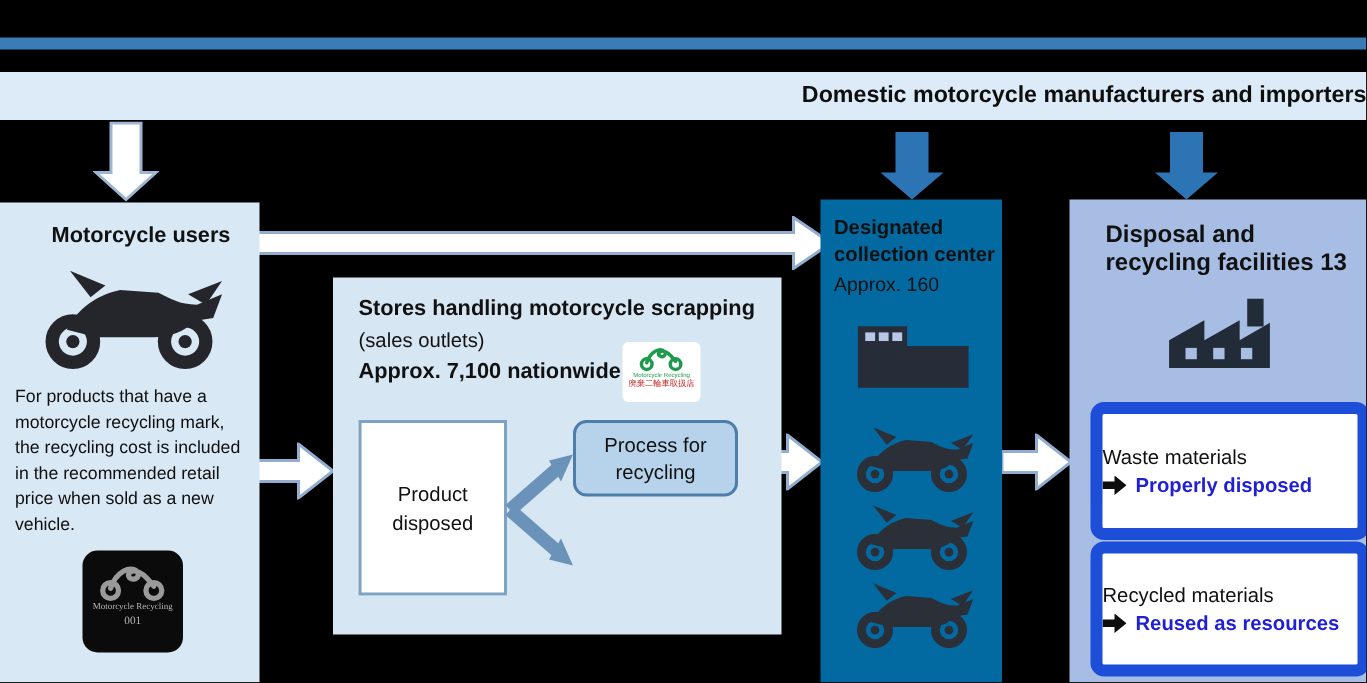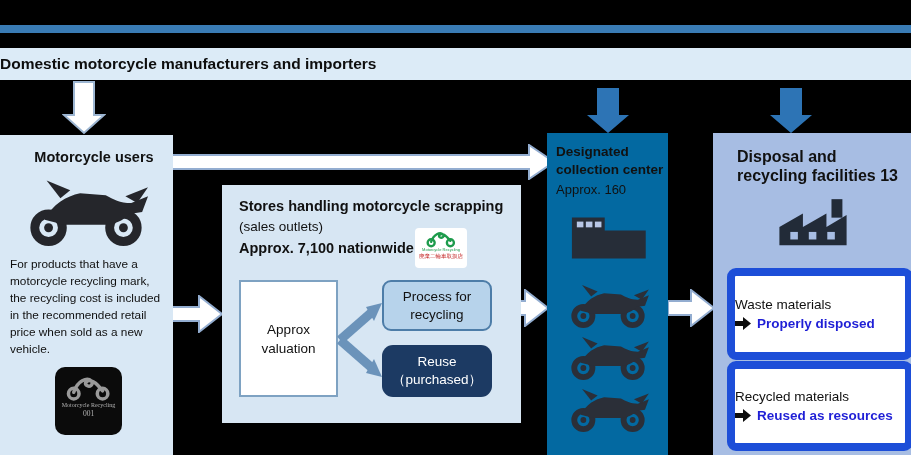--- a/index.html
+++ b/index.html
@@ -1,21 +1,21 @@
 <!DOCTYPE html>
 <html><head>
 <meta charset="utf-8">
 <style>
   html,body{margin:0;padding:0;background:#000;}
   .canvas{position:relative;width:911px;height:455px;background:#000;
           font-family:"Liberation Sans",sans-serif;overflow:hidden;color:#111;}
 
   .top-stripe{position:absolute;left:0;top:25px;width:911px;height:8px;background:#3a7cb5;}
   .top-band{position:absolute;left:0;top:48px;width:911px;height:32px;background:#dcebf7;
-            display:flex;align-items:center;justify-content:flex-start;}
+            display:flex;align-items:center;justify-content:flex-end;}
   .top-band .t{font-weight:bold;font-size:15.5px;color:#0e0e0e;}
 
   .panel{position:absolute;}
   .users{left:0;top:135px;width:173px;height:320px;background:#d9e8f5;}
   .stores{left:222px;top:185px;width:299px;height:238px;background:#d7e6f3;}
   .collection{left:547px;top:133px;width:121px;height:322px;background:#0369a1;}
   .disposal{left:713px;top:133px;width:198px;height:322px;background:#a7bde3;}
 
   .abs{position:absolute;}
 
@@ -154,34 +154,30 @@
     <div class="abs stores-sub">(sales outlets)</div>
     <div class="abs stores-count">Approx. 7,100 nationwide</div>
     <div class="abs stores-logo">
       <svg class="glyph" style="margin-left:11px;color:#1d9b4c;" width="30" height="18">
         <use href="#recycle-mark"></use>
       </svg>
       <div class="en">Motorcycle Recycling</div>
       <div class="jp">廃棄二輪車取扱店</div>
     </div>
     <div class="abs valuation-box">
-      <span>Approx valuation</span>
+      <span>Product disposed</span>
     </div>
     <svg class="abs" style="left:112px;top:110px;" width="56" height="90">
       <line x1="6" y1="45" x2="38" y2="17" stroke="#6b93ba" stroke-width="9"></line>
       <polygon points="48,8 32,12 40,26" fill="#6b93ba"></polygon>
       <line x1="6" y1="45" x2="38" y2="73" stroke="#6b93ba" stroke-width="9"></line>
       <polygon points="48,82 40,64 32,78" fill="#6b93ba"></polygon>
     </svg>
     <div class="abs process-box">
       <span>Process for recycling</span>
-    </div>
-    <div class="abs reuse-box">
-      <span>Reuse</span>
-      <span>（purchased）</span>
     </div>
   </div>
 
   <div class="panel collection">
     <div class="abs coll-title">Designated collection center</div>
     <div class="abs coll-count">Approx. 160</div>
     <svg class="abs coll-building" style="color:#262d38;" width="82" height="50">
       <use href="#building"></use>
     </svg>
     <svg class="abs coll-bike" style="top:148px;color:#2b2f38;" width="100" height="48">

